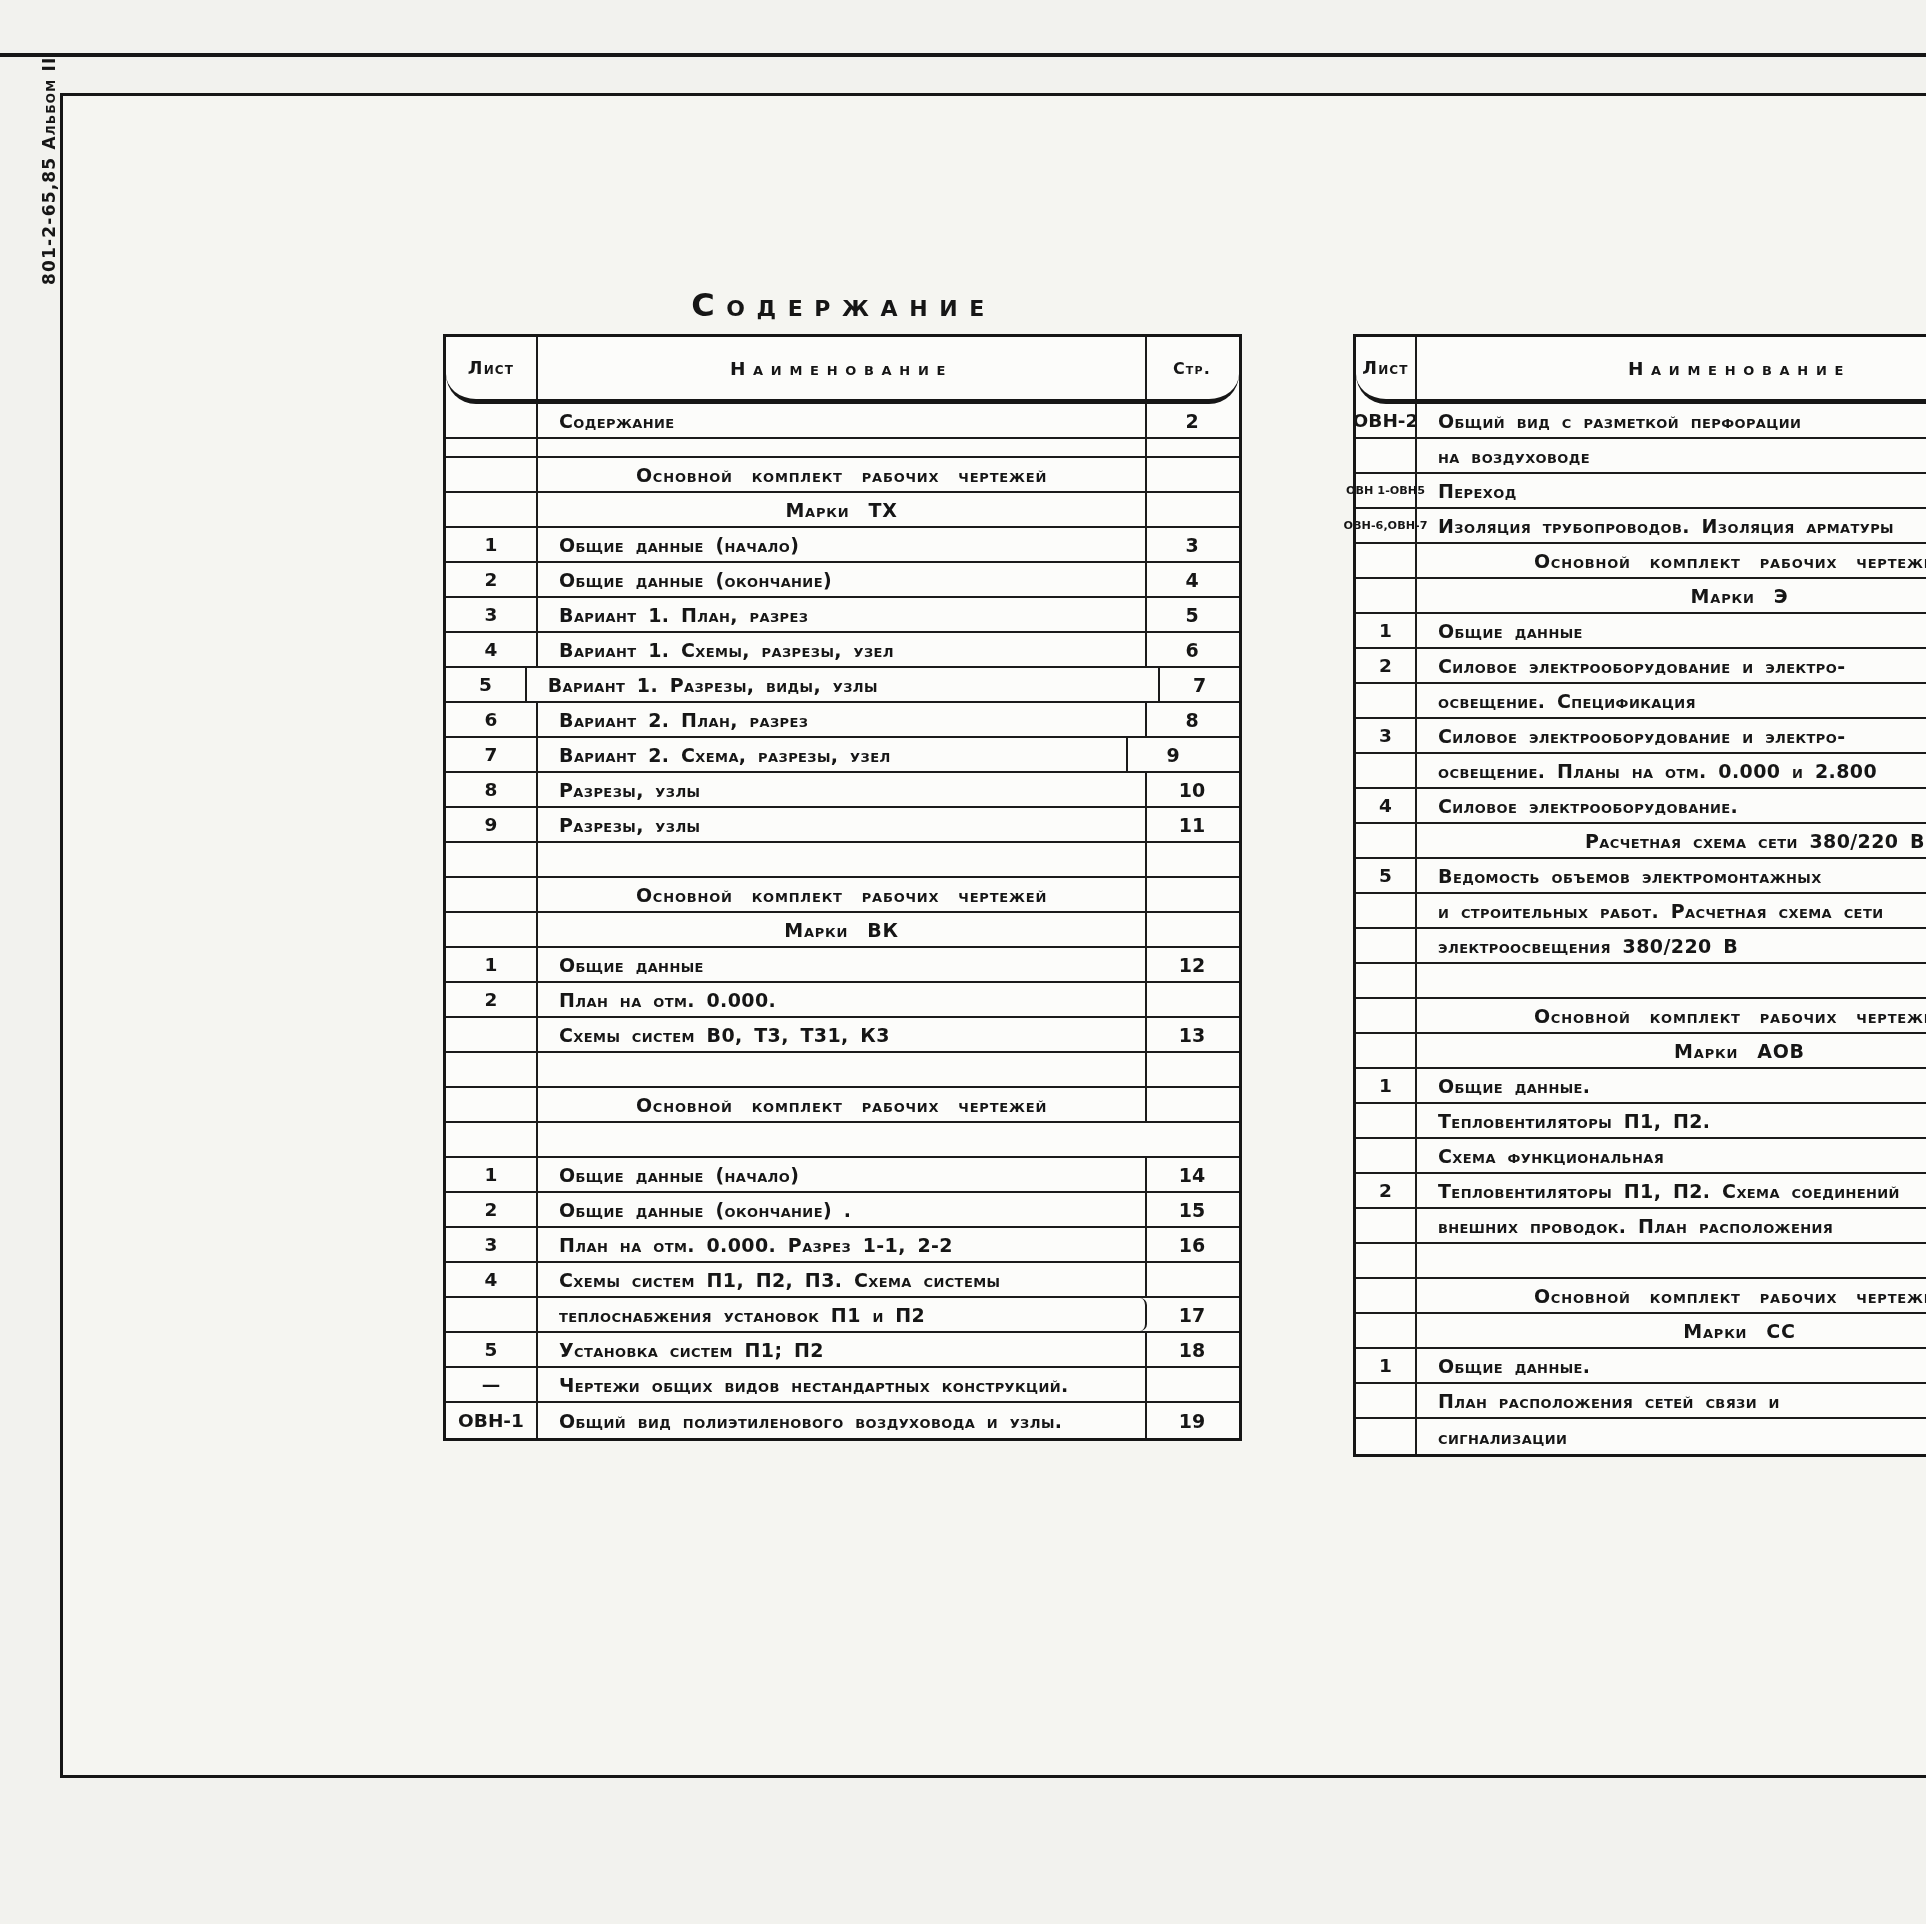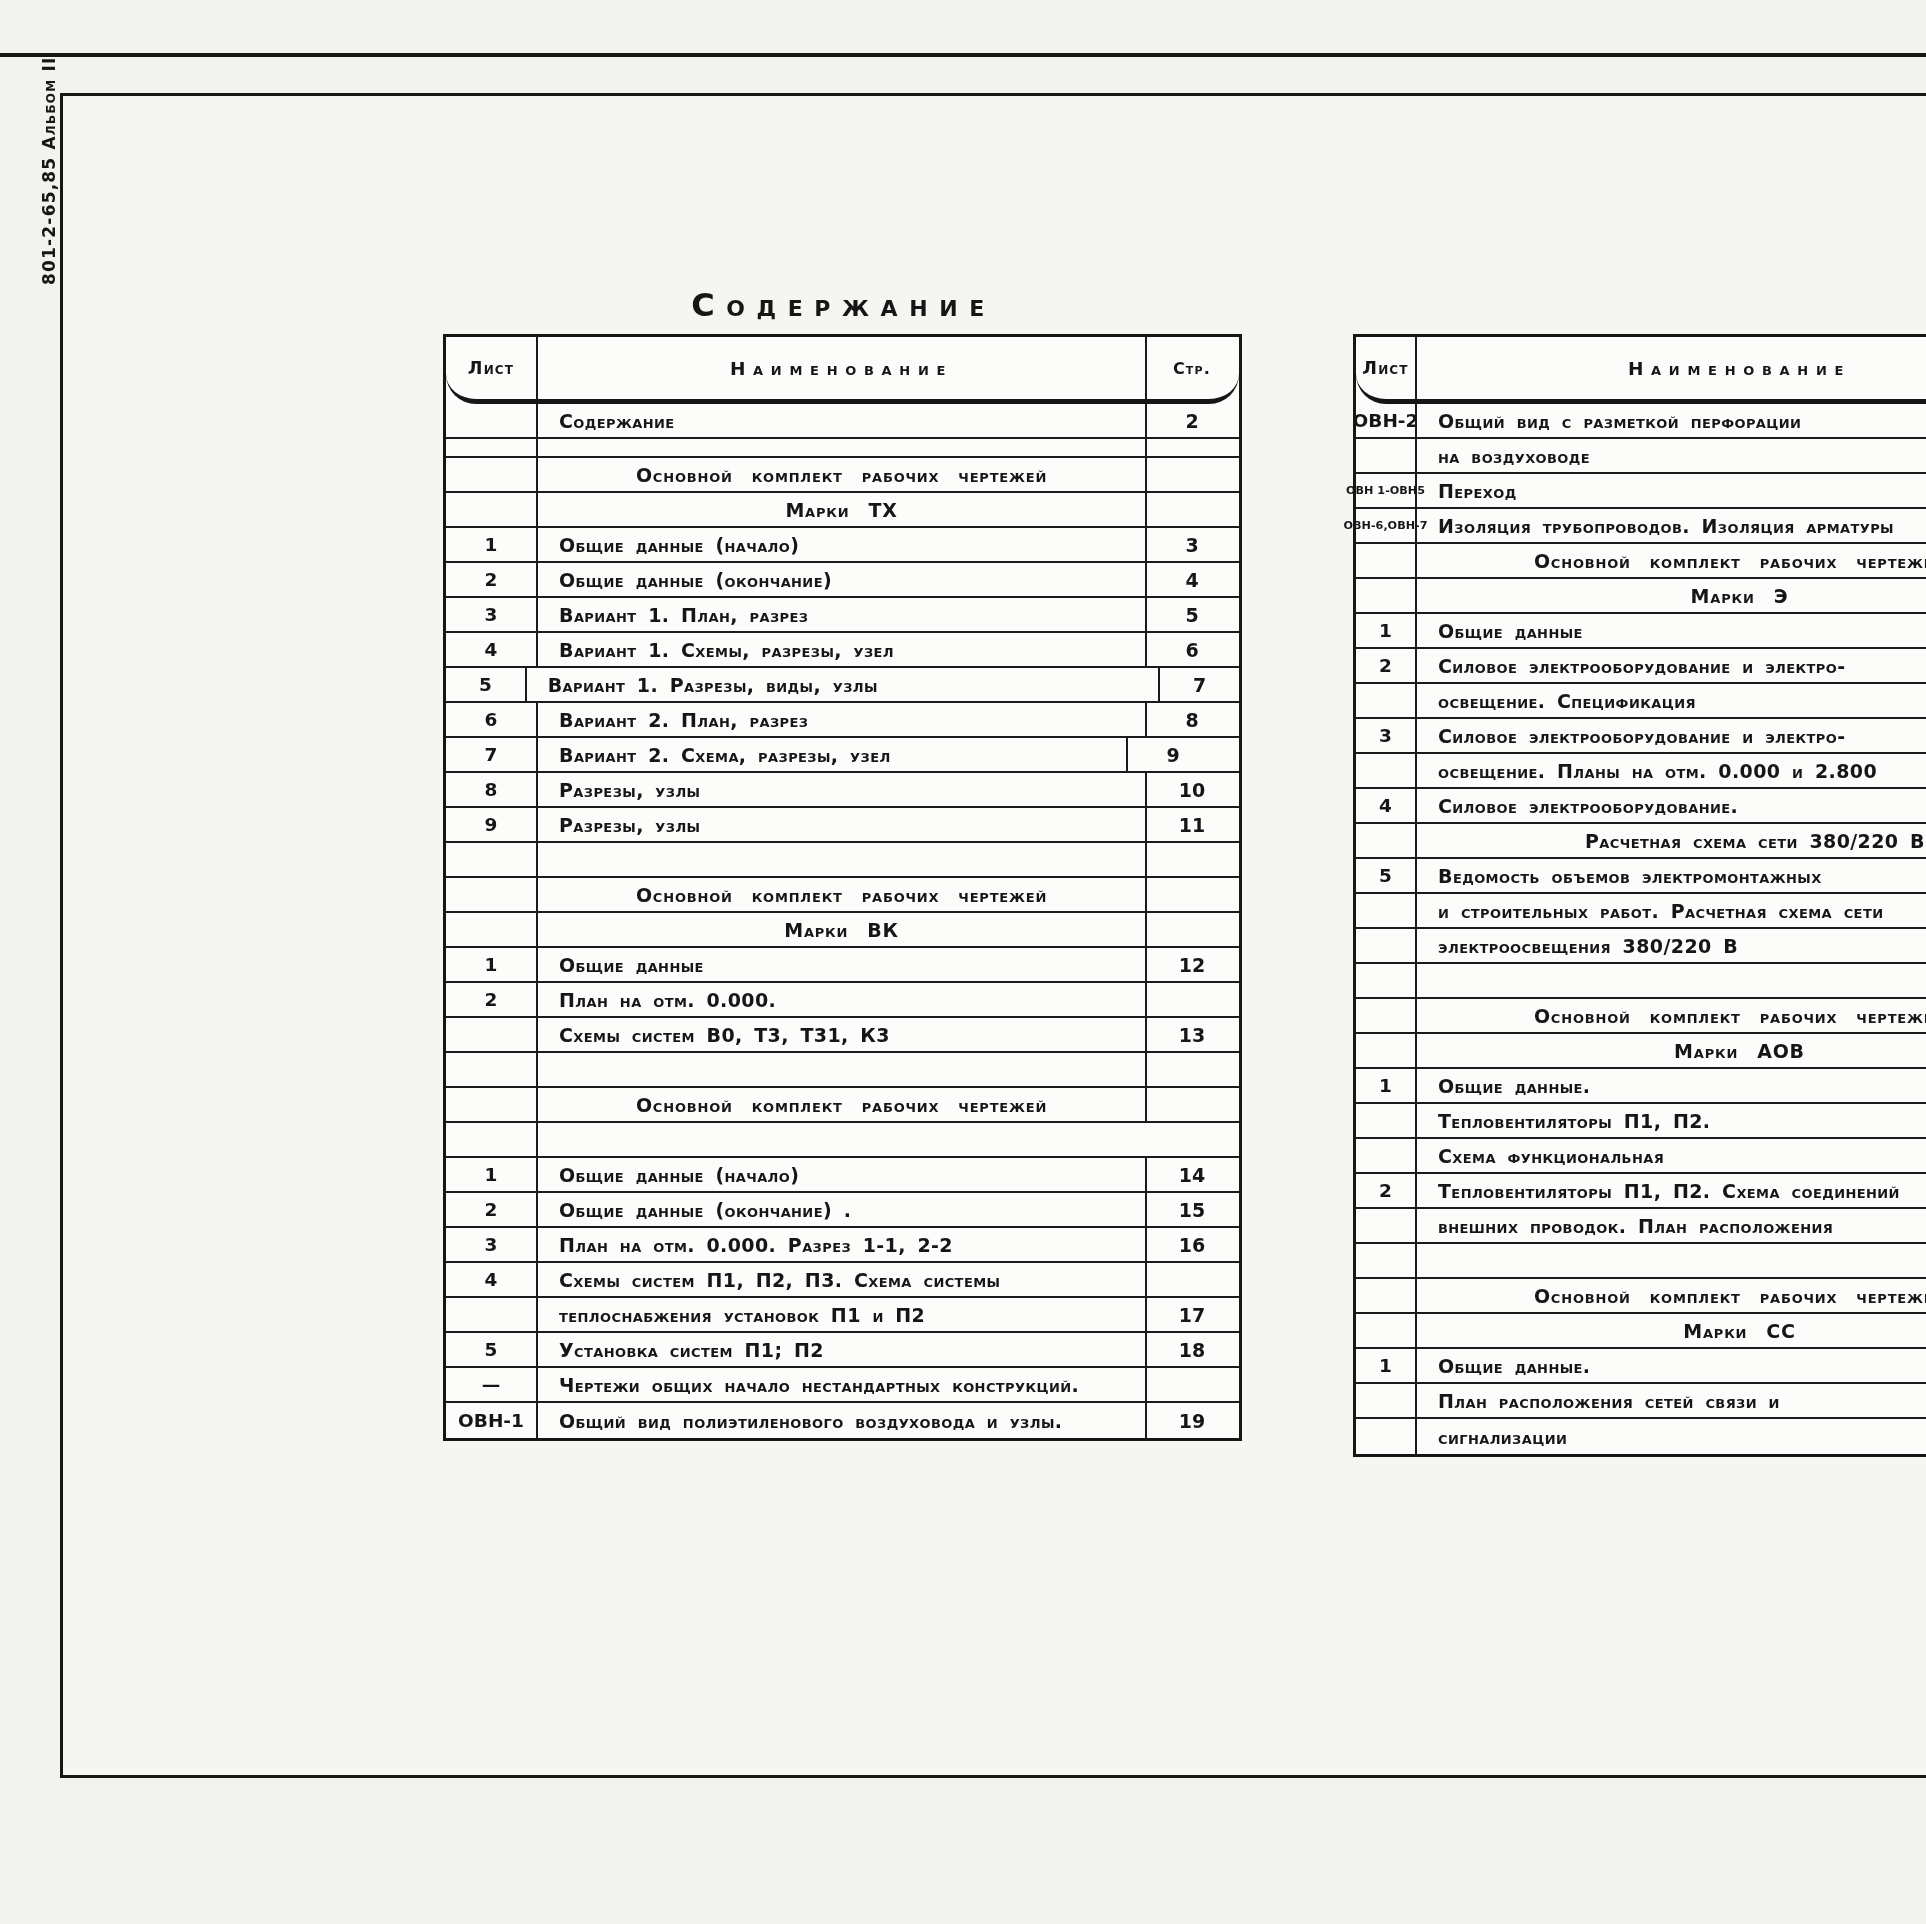--- a/index.html
+++ b/index.html
@@ -196,31 +196,31 @@
         <div class="tcell cell-name" style="width: 609px;">План на отм. 0.000.  Разрез 1-1,  2-2</div>
         <div class="tcell cell-page c-last" style="width: 90px;">16</div>
       </div>
       <div class="trow" style="height: 35px;">
         <div class="tcell cell-list" style="width: 92px;">4</div>
         <div class="tcell cell-name" style="width: 609px;">Схемы систем П1, П2, П3.  Схема системы</div>
         <div class="tcell cell-page c-last" style="width: 90px;"></div>
       </div>
       <div class="trow" style="height: 35px;">
         <div class="tcell cell-list" style="width: 92px;"></div>
-        <div class="tcell cell-name" style="width: 609px;">теплоснабжения установок П1 и П2</div>
+        <div class="tcell cell-name" style="width: 609px; border-radius: 7px;">теплоснабжения установок П1 и П2</div>
         <div class="tcell cell-page c-last" style="width: 90px;">17</div>
       </div>
       <div class="trow" style="height: 35px;">
         <div class="tcell cell-list" style="width: 92px;">5</div>
         <div class="tcell cell-name" style="width: 609px;">Установка систем П1; П2</div>
         <div class="tcell cell-page c-last" style="width: 90px;">18</div>
       </div>
       <div class="trow" style="height: 35px;">
         <div class="tcell cell-list" style="width: 92px;">—</div>
-        <div class="tcell cell-name" style="width: 609px;">Чертежи общих начало нестандартных конструкций.</div>
+        <div class="tcell cell-name" style="width: 609px;">Чертежи общих видов нестандартных конструкций.</div>
         <div class="tcell cell-page c-last" style="width: 90px;"></div>
       </div>
       <div class="trow last" style="height: 35px;">
         <div class="tcell cell-list" style="width: 92px;">ОВН-1</div>
         <div class="tcell cell-name" style="width: 609px;">Общий вид полиэтиленового воздуховода и узлы.</div>
         <div class="tcell cell-page c-last" style="width: 90px;">19</div>
       </div>
     </div>
   <div id="right-table" class="toc">
       <div class="trow hdr" style="height: 67px;">

